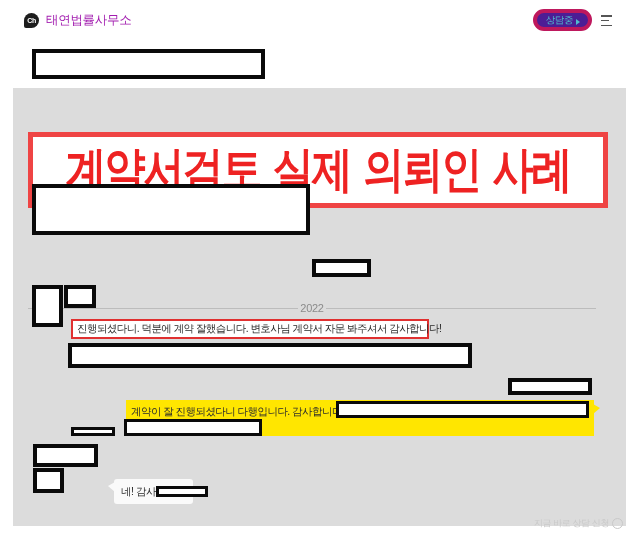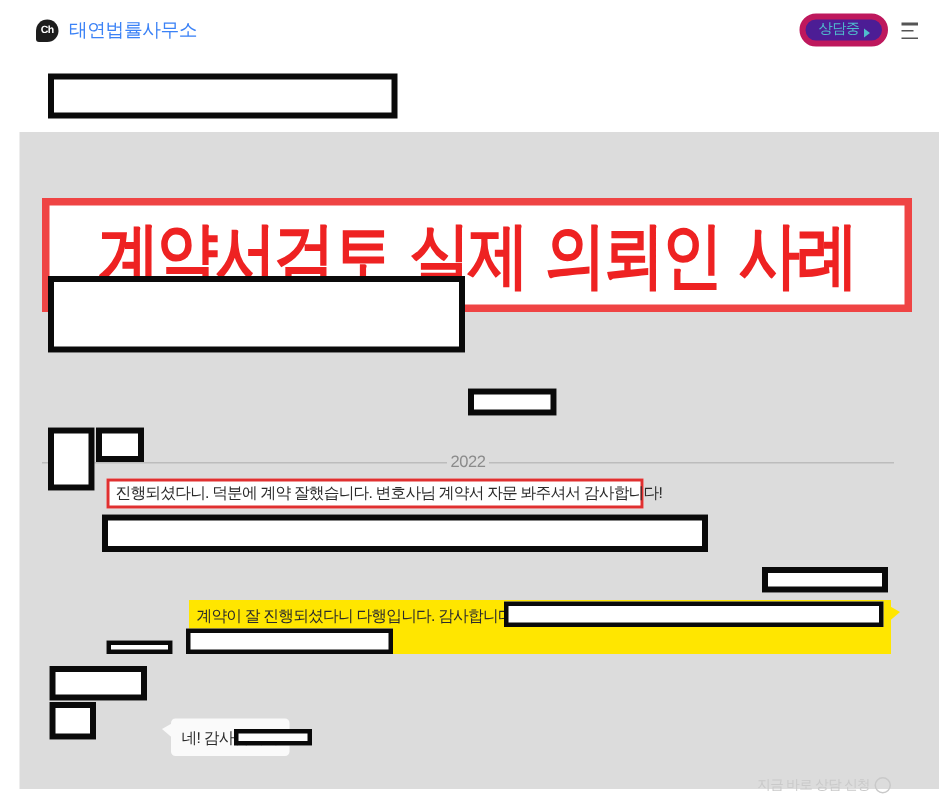--- a/index.html
+++ b/index.html
@@ -52,21 +52,21 @@
     font-weight: bold;
     display: flex;
     align-items: center;
     justify-content: center;
     line-height: 1;
     letter-spacing: -0.3px;
     flex: none;
   }
   .channel-name {
     font-size: 12.5px;
-    color: #3b82f6;
+    color: #a21caf;
     letter-spacing: -0.3px;
     white-space: nowrap;
   }
   .header-right {
     margin-left: auto;
     display: flex;
     align-items: center;
     gap: 9px;
   }
   .status-badge {
@@ -259,21 +259,21 @@
     width: 0;
     height: 0;
     border-right: 7px solid #fafafa;
     border-top: 4px solid transparent;
     border-bottom: 6px solid transparent;
   }
 
   
   .footer-hint {
     position: absolute;
-    right: 32px;
+    right: 3px;
     bottom: 4px;
     font-size: 9px;
     color: #c9c9c9;
     letter-spacing: -0.4px;
     white-space: nowrap;
     display: flex;
     align-items: center;
     gap: 3px;
   }
   .footer-hint .circ {

